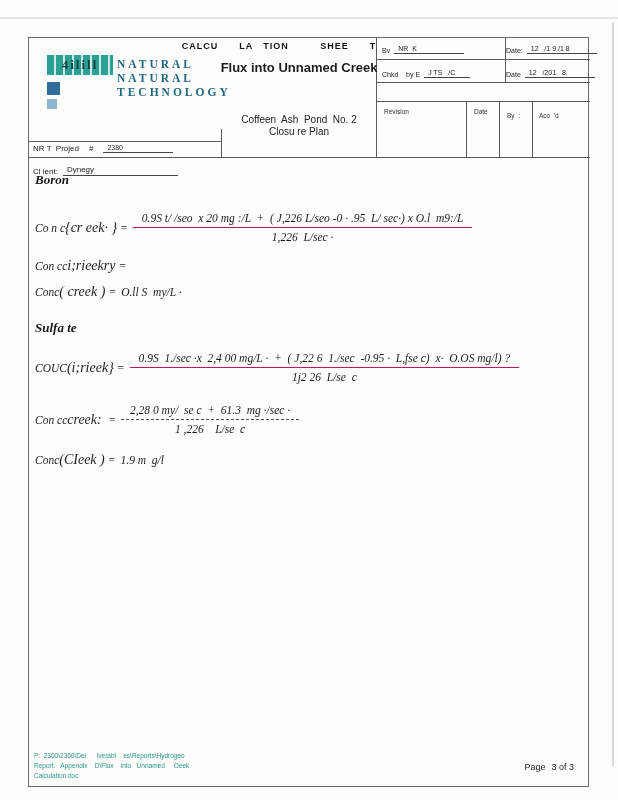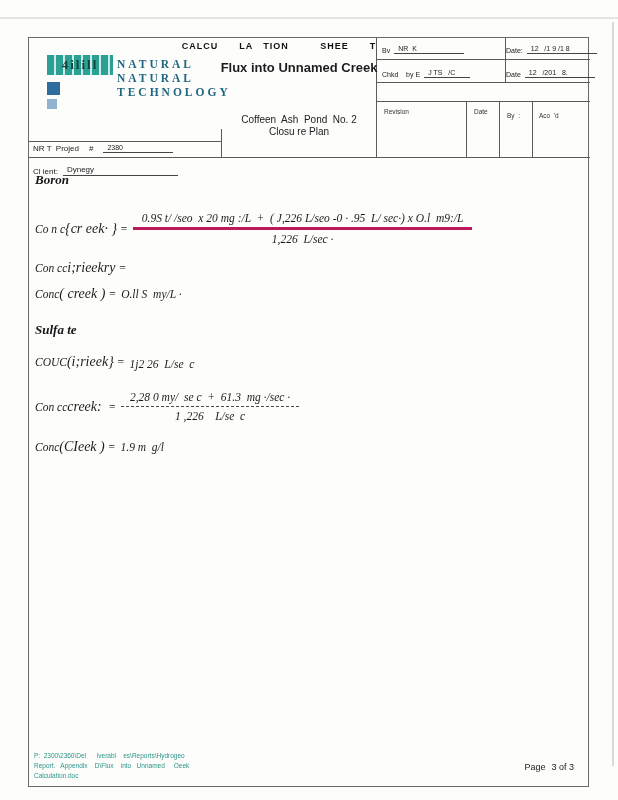--- a/index.html
+++ b/index.html
@@ -50,21 +50,21 @@
   
   .docbody { position:absolute; top:120px; left:0; width:561px; }
   .section-heading { font:italic bold 13px "Liberation Serif", serif; margin:14px 0 0 6px; color:#161616; }
   .section-heading.sulfate { margin-top:20px; }
   .equation { display:flex; align-items:center; margin-left:6px;
     font:italic 11.5px "Liberation Serif", serif; color:#1c1c1c; }
   .lhs { display:inline-flex; align-items:baseline; min-width:80px; }
   .eqsub { font-size:14px; }
   .eqsign { margin:0 5px 0 3px; }
   .frac { display:inline-flex; flex-direction:column; align-items:center; }
-  .frac .num { padding:0 9px 3px; border-bottom:3px solid #be185d; }
+  .frac .num { padding:0 9px 3px; border-bottom:1px solid #be185d; }
   .frac.dashed .num { border-bottom:1px dashed #4a4a4a; }
   .frac .den { padding-top:3px; }
   .eq1 { margin-top:24px;align-items:center; } .eq2 { margin-top:15px; } .eq3 { margin-top:10px; }
   .eq4 { margin-top:16px; } .eq5 { margin-top:21px; } .eq6 { margin-top:17px; }
 
   
   .footer-path { position:absolute; left:5px; bottom:5px; font-size:6.5px; line-height:1.55;
     color:#2a9488; }
   .page-num { position:absolute; right:14px; bottom:14px; font-size:9px; color:#222;
     display:flex; gap:6px; }
@@ -174,20 +174,21 @@
 
       <div class="section-heading sulfate" data-bind="body.sulfate_heading">Sulfa te</div>
 
       <div class="equation eq4">
         <span class="lhs">
           <span data-bind="body.equations.3.lhs">COUC</span>
             <sub class="eqsub" data-bind="body.equations.3.sub">(i;rieek}</sub>
           <span class="eqsign" data-bind="body.eq_sign">=</span>
         </span>
         <span class="frac">
+          <span class="num" data-bind="body.equations.3.num">0.9S  1./sec ·x  2,4 00 mg/L ·  +  ( J,22 6  1./sec  -0.95 ·  L,fse c)  x·  O.OS mg/l) ?</span>
           <span class="den" data-bind="body.equations.3.den">1j2 26  L/se  c</span>
         </span>
       </div>
 
       <div class="equation eq5">
         <span class="lhs">
           <span data-bind="body.equations.4.lhs">Con cc</span>
             <sub class="eqsub" data-bind="body.equations.4.sub">creek: </sub>
           <span class="eqsign" data-bind="body.eq_sign">=</span>
         </span>

